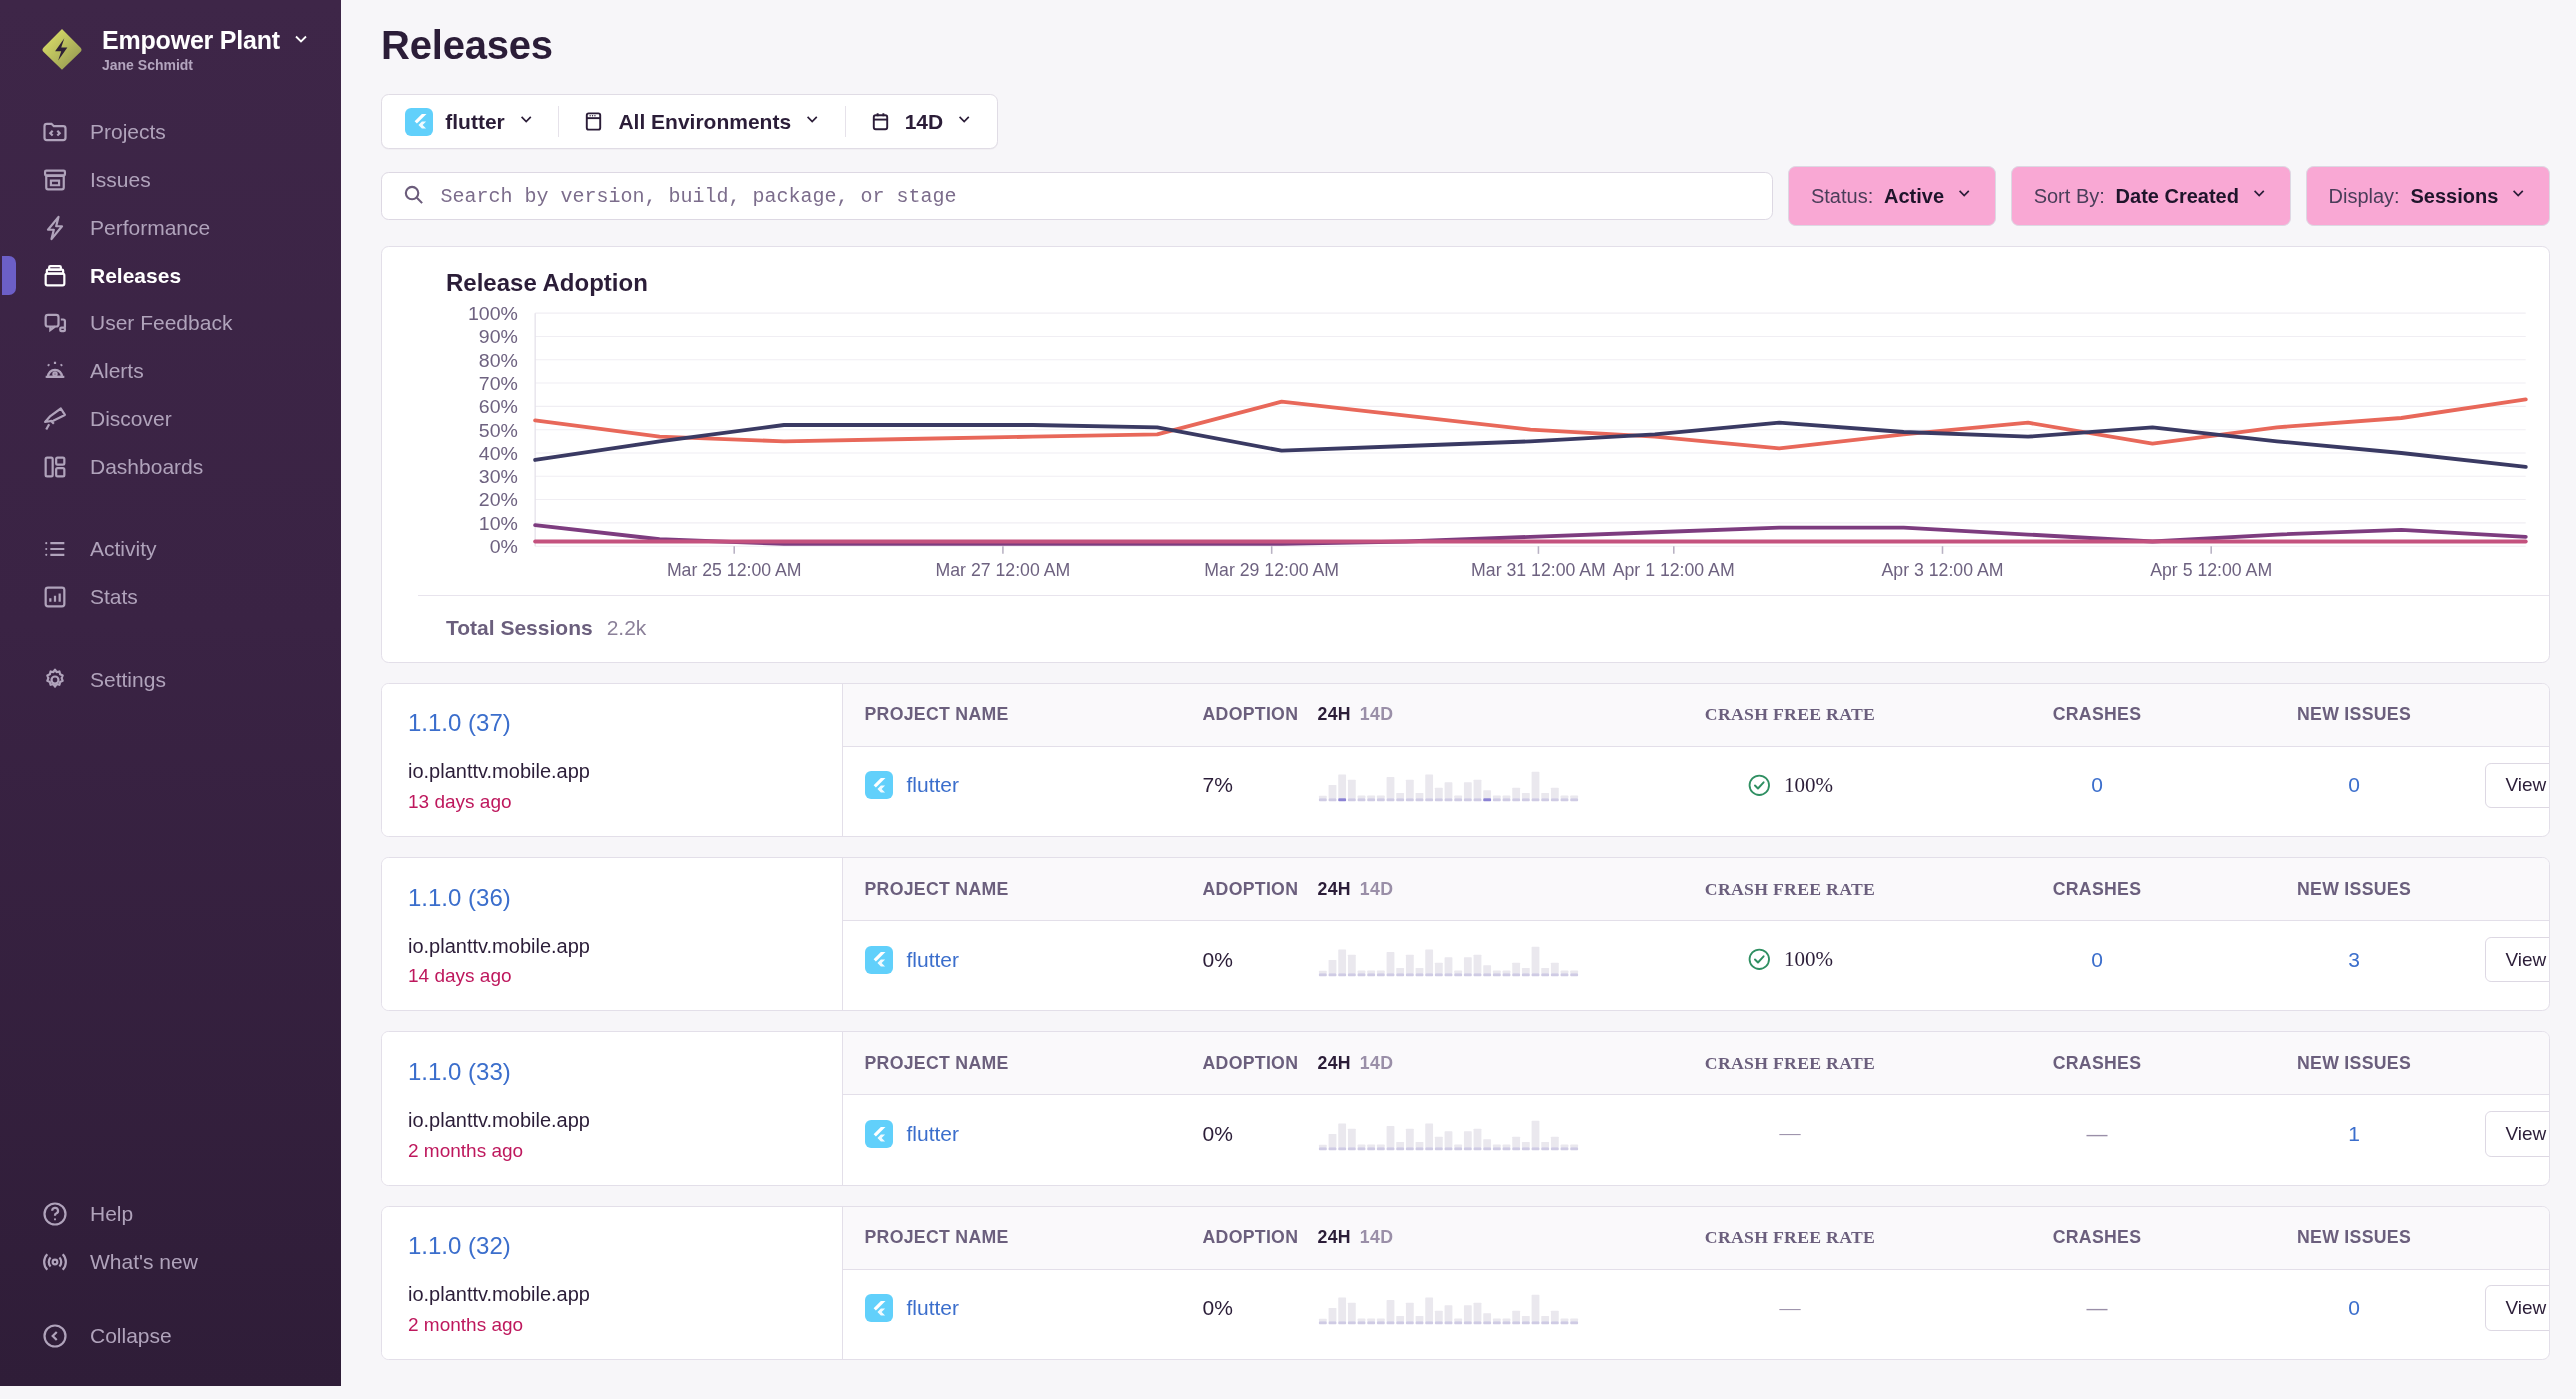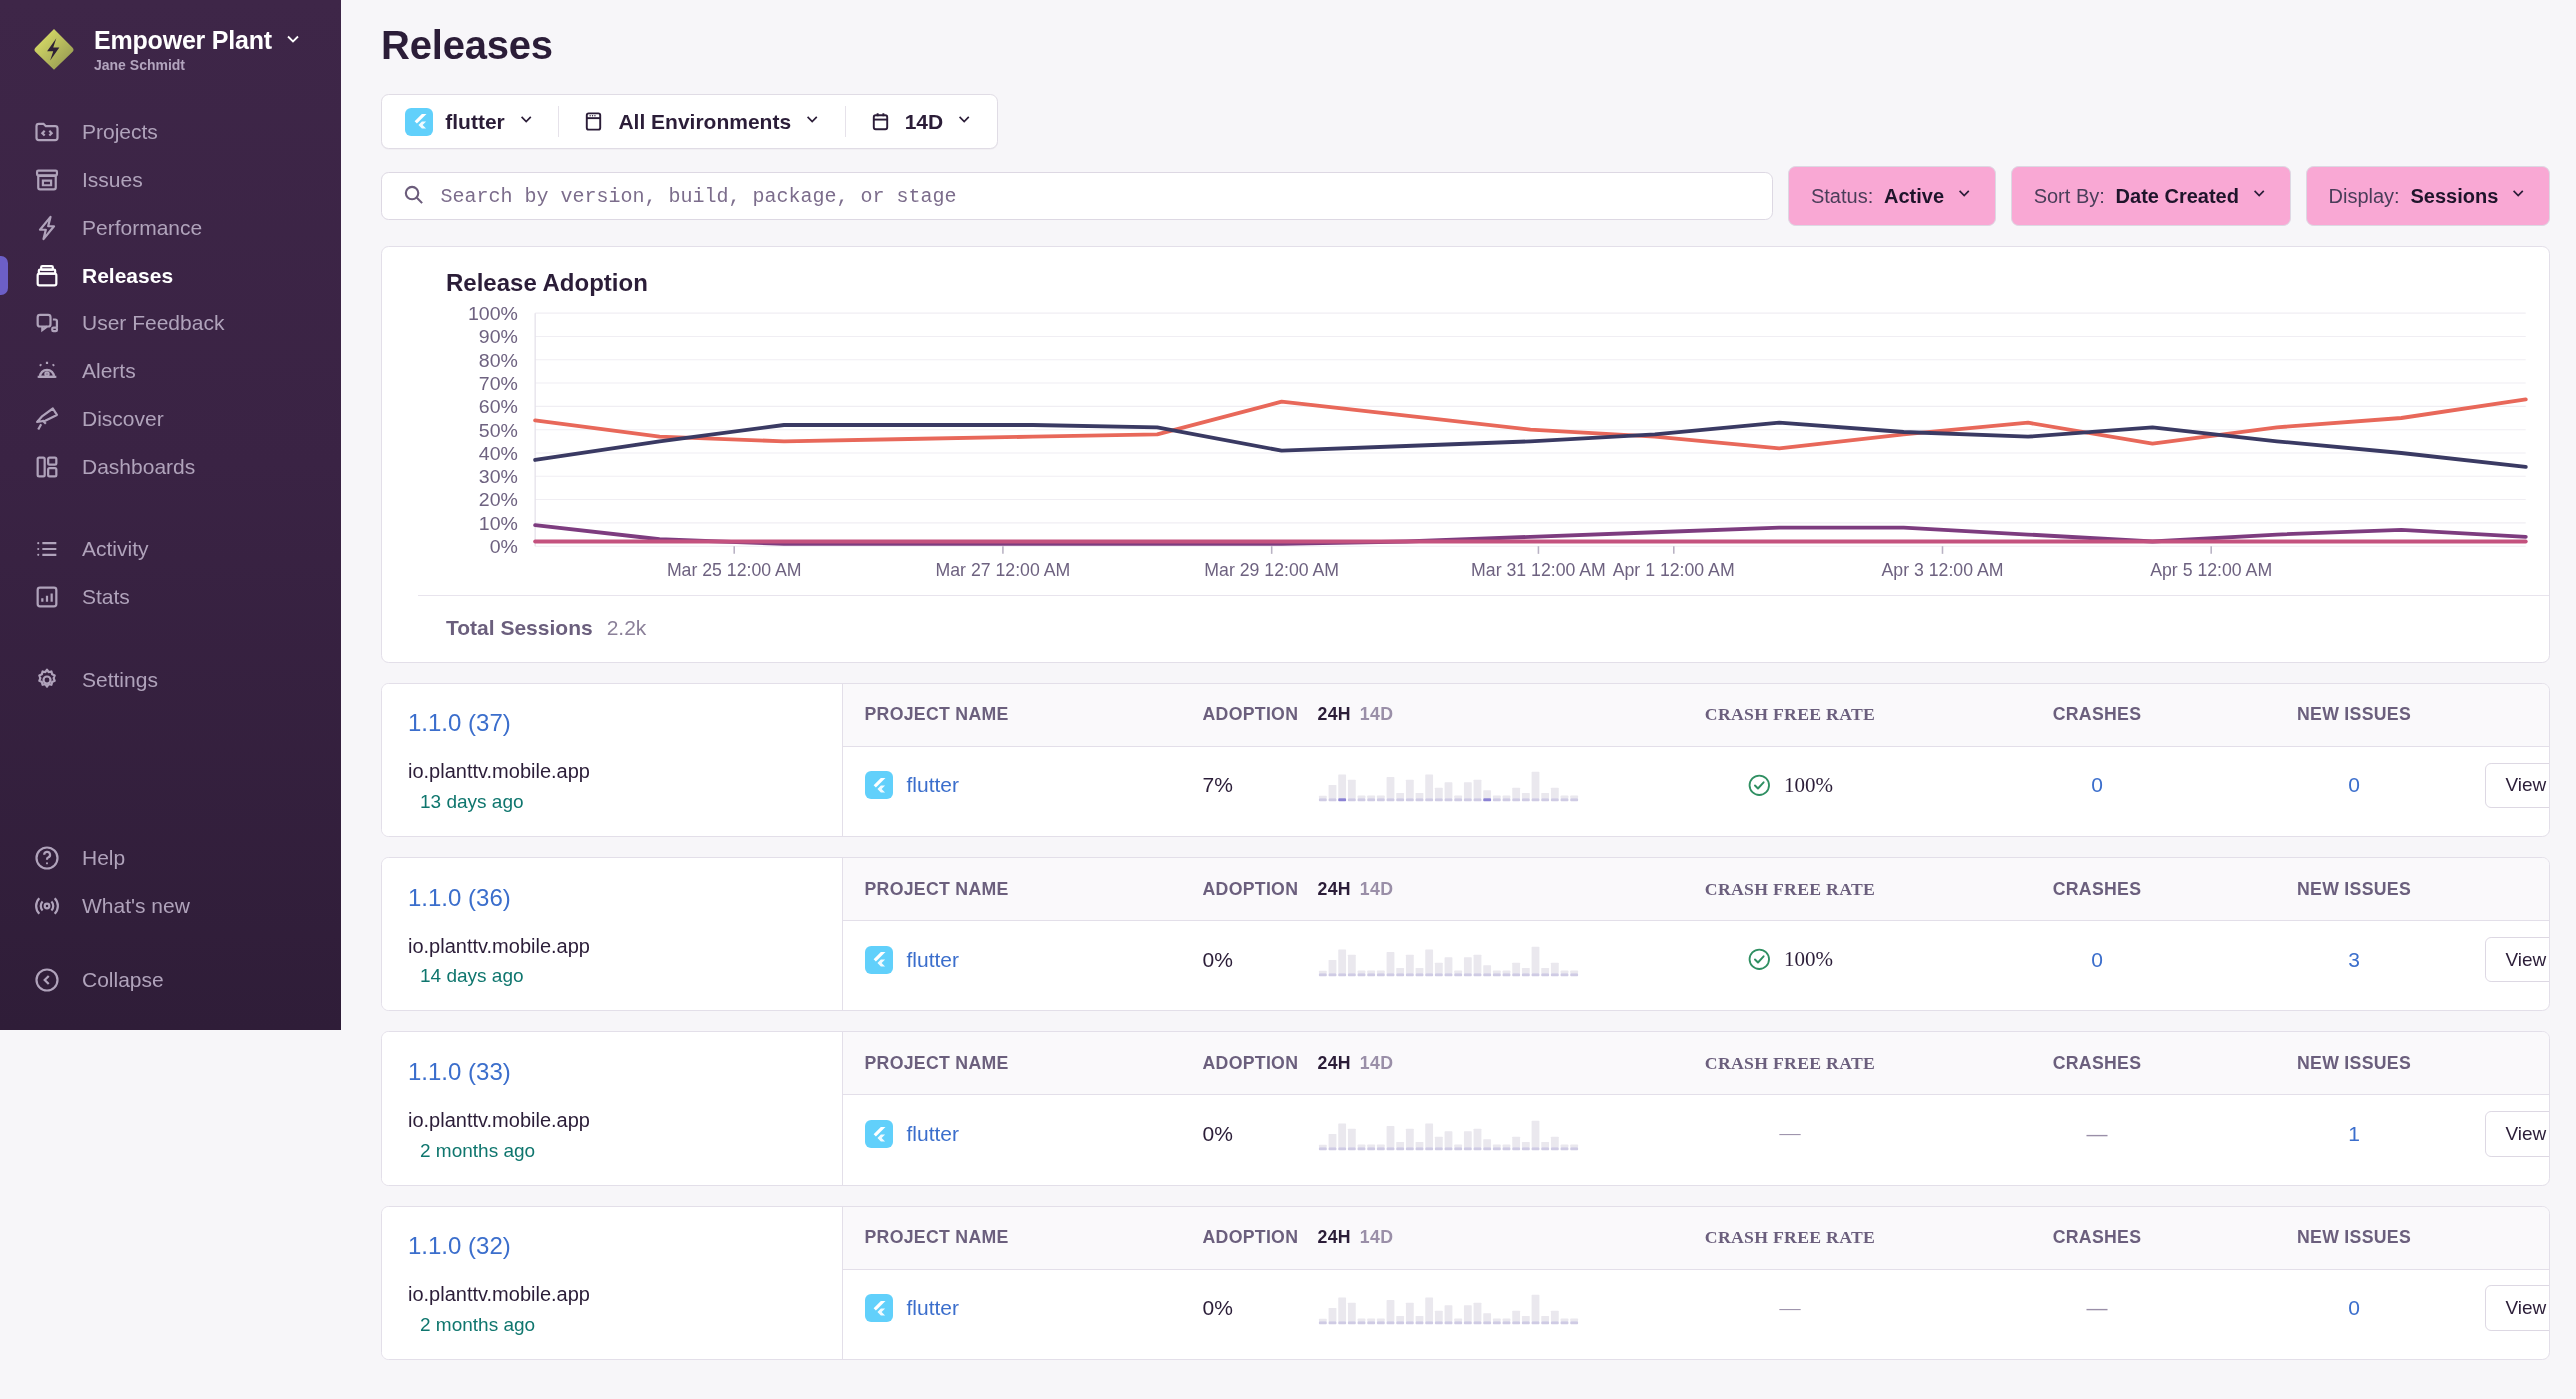--- a/index.html
+++ b/index.html
@@ -6,25 +6,26 @@
   html, body {
     width: 2576px; height: 1399px;
     overflow: hidden;
     font-family: "Liberation Sans", sans-serif;
     background: #f7f6f9;
   }
   .app { display: flex; width: 2576px; height: 1399px; }
 
   
   .sidebar {
-    width: 341px; flex: 0 0 341px; height: 1030px;
+    width: 341px; flex: 0 0 341px; height: 1386px;
     background: linear-gradient(180deg, #3E2648 0%, #3A2344 45%, #2F1D38 100%);
     position: relative;
     display: flex; flex-direction: column;
     padding-top: 18.4px;
+    padding-left: 8px;
   }
   .org-block { display: flex; align-items: center; padding: 7.7px 0 7.7px 31px; gap: 17px; cursor: pointer; }
   .org-logo {
     width: 46px; height: 46px; flex: 0 0 46px; position: relative;
   }
   .org-text { display: flex; flex-direction: column; gap: 1.5px; }
   .org-name {
     color: #fff; font-size: 25px; font-weight: 700; letter-spacing: -0.2px;
     display: flex; align-items: center; gap: 10.8px;
   }
@@ -129,21 +130,21 @@
   .release-card {
     margin: 20px 0 0 14px; background: #fff; border: 0.8px solid #e3dfe9; border-radius: 7.7px;
     display: flex; overflow: hidden;
   }
   .rel-left {
     width: 461px; flex: 0 0 461px; padding: 24.6px 26px 23px 26px;
     border-right: 0.8px solid #e3dfe9; background: #fff;
   }
   .rel-version { font-size: 24px; color: #3b6ecc; font-weight: 500; line-height: 1.25; cursor: pointer; }
   .rel-pkg { font-size: 20px; color: #2b1d38; margin-top: 22px; }
-  .rel-age { font-size: 19px; color: #0f766e; margin-top: 7.7px; margin-left: 12px; }
+  .rel-age { font-size: 19px; color: #be185d; margin-top: 7.7px; }
 
   .rel-right { flex: 1 1 auto; display: flex; flex-direction: column; }
   .rel-thead {
     background: #faf9fb; border-bottom: 0.8px solid #e3dfe9;
     display: flex; align-items: center; height: 63px; padding: 0 0 0 21.5px;
   }
   .rel-tbody { display: flex; align-items: center; height: 77px; padding: 0 0 0 21.5px; background: #fff; }
   .th {
     font-size: 17.7px; font-weight: 700; color: #6b5f7d; letter-spacing: 0.3px; text-transform: uppercase;
   }

